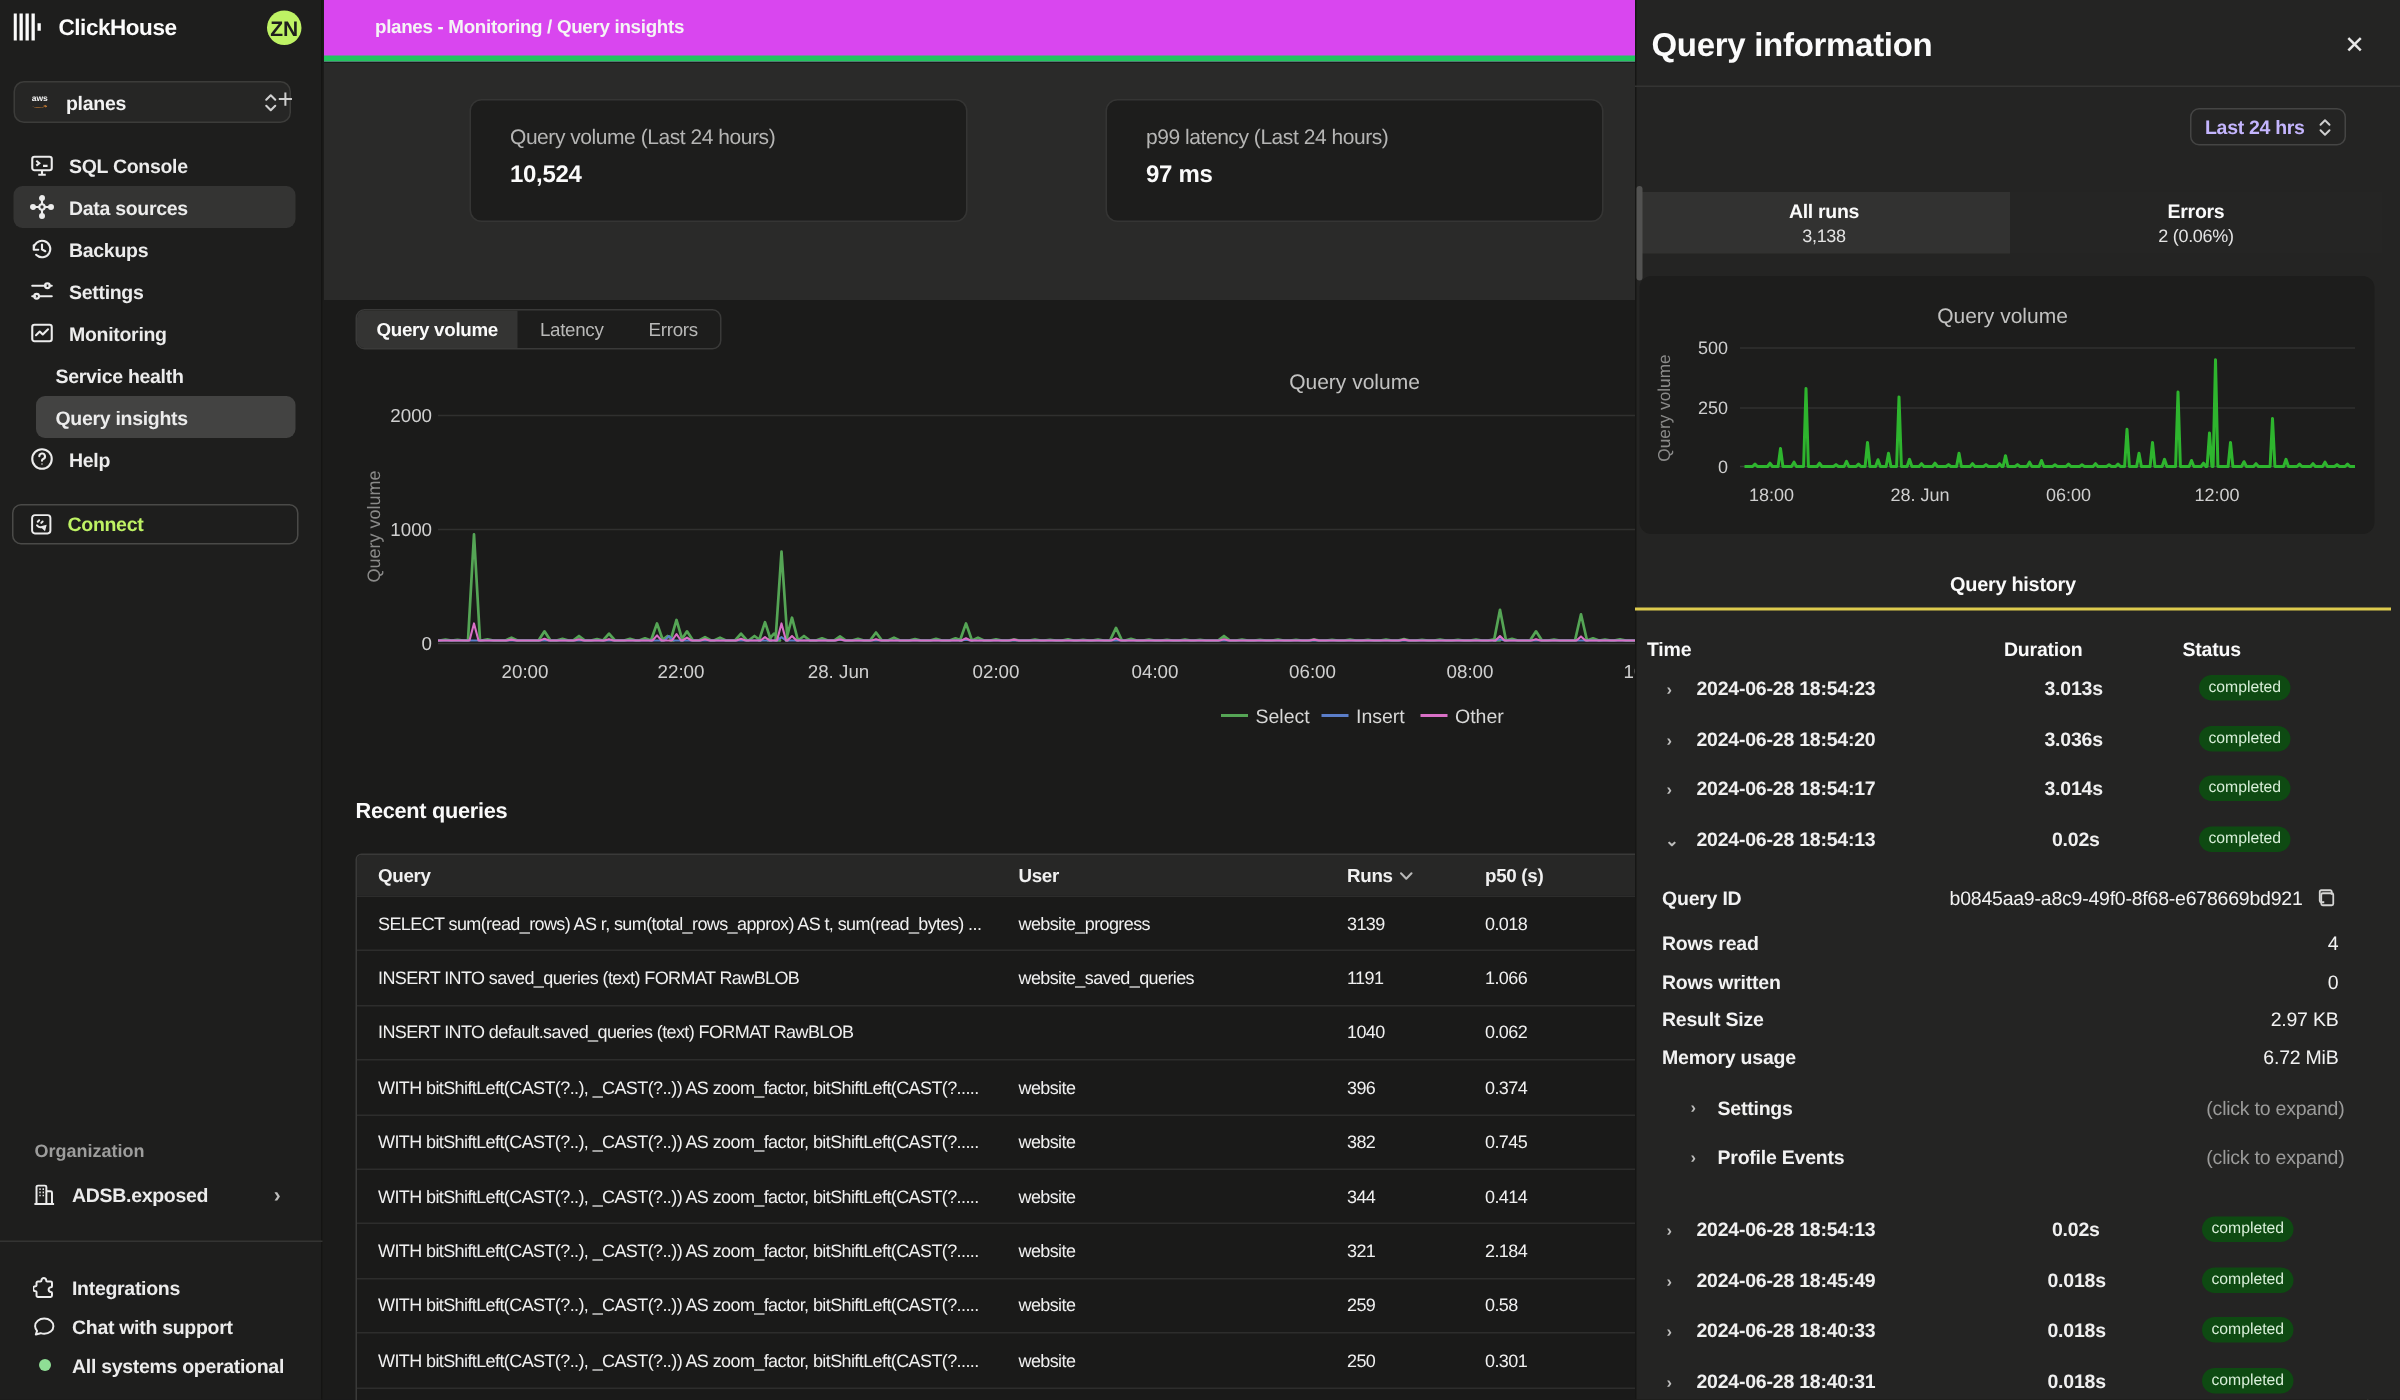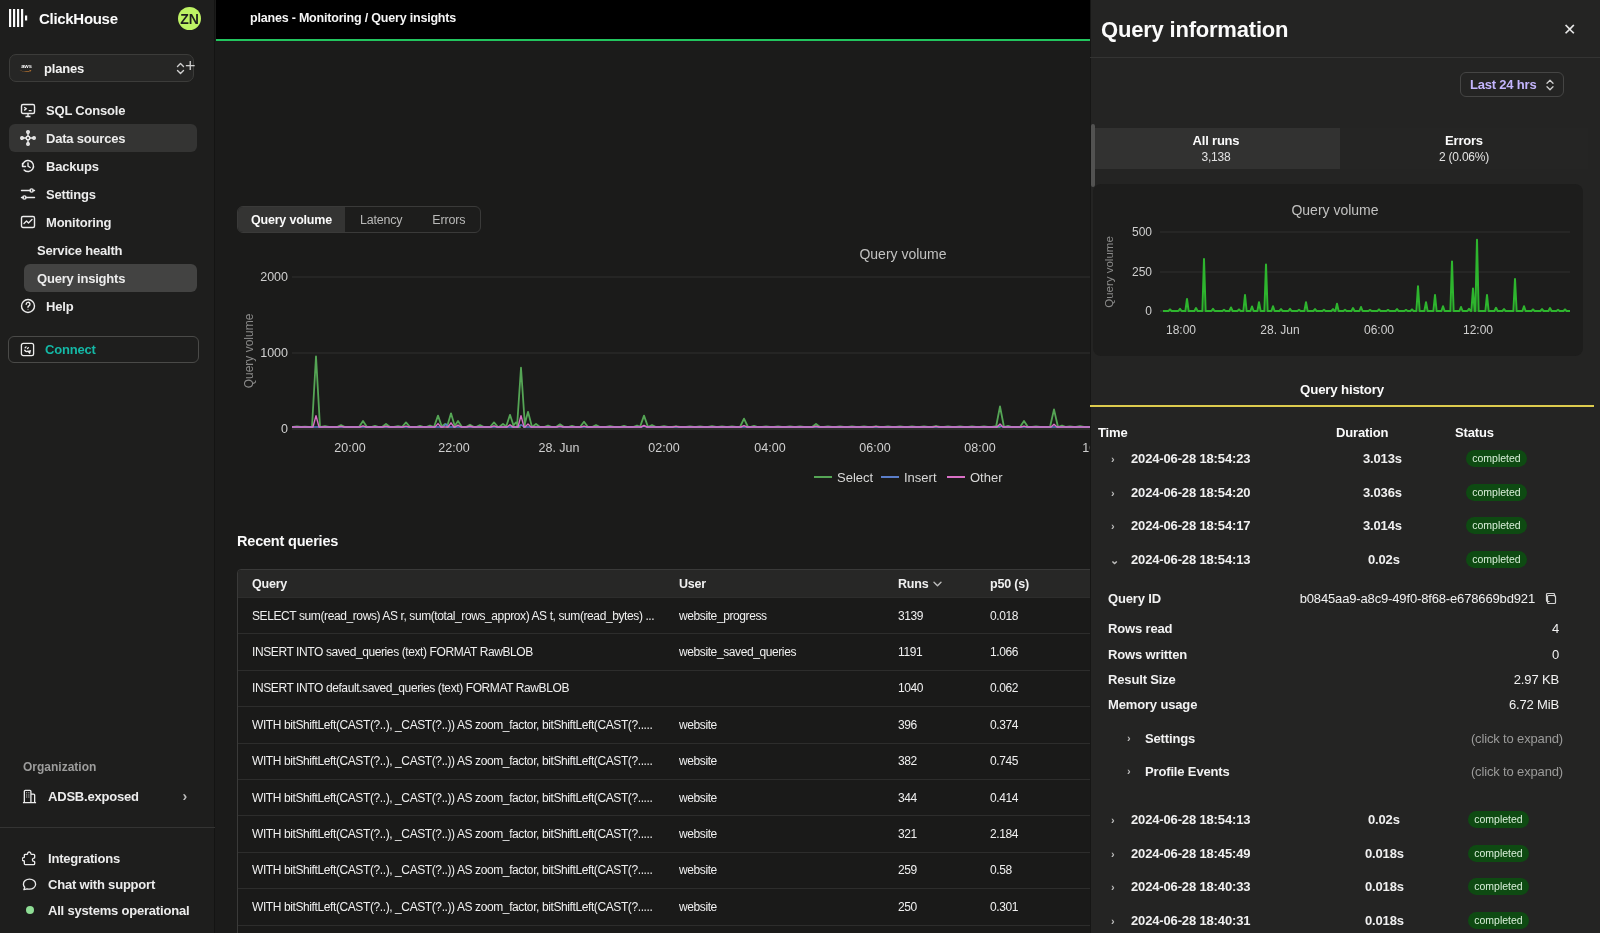--- a/index.html
+++ b/index.html
@@ -23,31 +23,31 @@
 .menu { position:absolute; left:0; top:96px; width:215px; }
 .mi { position:relative; height:28px; margin:0 18px 0 9px; display:flex; align-items:center;
   gap:10px; padding-left:11px; border-radius:6px; color:#ececec; font-size:13px; letter-spacing:-0.2px; font-weight:600;}
 .mi.sub { padding-left:28px; }
 .mi.sub.sel2 { margin-left:24px; padding-left:13px; }
 .mi.sel1 { background:#343433; }
 .mi.sel2 { background:#434342; }
 .mi svg { flex:none; }
 .connect { position:absolute; left:8px; top:336px; width:191px; height:27px;
   border:1px solid #4a4a48; border-radius:6px; display:flex; align-items:center;
-  gap:10px; padding-left:11px; color:#14b8a6; font-size:13px; letter-spacing:-0.2px; font-weight:600; }
+  gap:10px; padding-left:11px; color:#bef264; font-size:13px; letter-spacing:-0.2px; font-weight:600; }
 .orglabel { position:absolute; left:23px; top:760px; color:#9d9d9c; font-size:12px; font-weight:600;}
 .orgrow { position:absolute; left:8px; top:783px; width:191px; height:26px; display:flex;
   align-items:center; gap:11px; padding-left:14px; color:#ececec; font-size:13px; letter-spacing:-0.2px; font-weight:600;}
 .sb-div { position:absolute; left:0; top:827px; width:215px; border-top:1px solid #343433; }
 .botrow { position:absolute; left:8px; width:205px; height:26px; display:flex; align-items:center;
   gap:11px; padding-left:14px; color:#ececec; font-size:13px; letter-spacing:-0.2px; font-weight:600; }
 
 #main { position:absolute; left:216px; top:0; width:1384px; height:933px; background:#1b1b1a; }
-#topbar { position:absolute; left:0; top:0; width:100%; height:41px; background:#000000;
-  border-bottom:2px solid #22c55e; }
+#topbar { position:absolute; left:0; top:0; width:100%; height:41px; background:#d946ef;
+  border-bottom:4px solid #22c55e; }
 #topbar .crumb { position:absolute; left:34px; top:11px; color:#f5f5f5; font-size:12.5px; letter-spacing:-0.2px; font-weight:700; }
 #statsec { position:absolute; left:0; top:42px; width:100%; height:158px; background:#2a2a29; }
 .card { position:absolute; top:24px; width:332px; height:82px; background:#1d1d1c;
   border:1px solid #353534; border-radius:8px; padding:16px 26px; }
 .card .t { color:#b5b5b4; font-size:14px; letter-spacing:-0.3px; }
 .card .v { color:#fafafa; font-size:16px; letter-spacing:-0.2px; font-weight:700; margin-top:9px; }
 #tabs { position:absolute; left:21px; top:206px; height:27px; display:flex;
   border:1px solid #3a3a39; border-radius:6px; overflow:hidden; background:#1d1d1c;}
 #tabs .tab { height:100%; display:flex; align-items:center; padding:0 15px;
   color:#b9b9b8; font-size:12.5px; letter-spacing:-0.2px; }
@@ -93,20 +93,30 @@
 .klabel { z-index:11; position:absolute; left:1108px; color:#f2f2f2; font-size:13px; letter-spacing:-0.15px; font-weight:600; }
 .kval { z-index:11; position:absolute; right:41px; color:#f2f2f2; font-size:13px; letter-spacing:-0.15px; text-align:right; }
 .dim { color:#9b9b9a; }
 </style>
 </head>
 <body>
 <div id="main">
   <div id="topbar">
       <div class="crumb">planes - Monitoring / Query insights</div>
     </div>
+  <div id="statsec">
+    <div class="card" style="left:97px;">
+      <div class="t">Query volume (Last 24 hours)</div>
+      <div class="v">10,524</div>
+    </div>
+    <div class="card" style="left:521px;">
+      <div class="t">p99 latency (Last 24 hours)</div>
+      <div class="v">97 ms</div>
+    </div>
+  </div>
   <div id="tabs">
     <div class="tab on">Query volume</div>
     <div class="tab">Latency</div>
     <div class="tab">Errors</div>
   </div>
   <div id="mainchart">
       <svg class="abs" style="left:0;top:238px;" width="1384" height="268">
 <text x="687" y="21" text-anchor="middle" fill="#c2c2c1" font-size="14">Query volume</text>
 <line x1="76" y1="39" x2="1364" y2="39" stroke="#30302f" stroke-width="1"></line>
 <text x="72" y="43" text-anchor="end" fill="#cfcfcf" font-size="12.5">2000</text>

